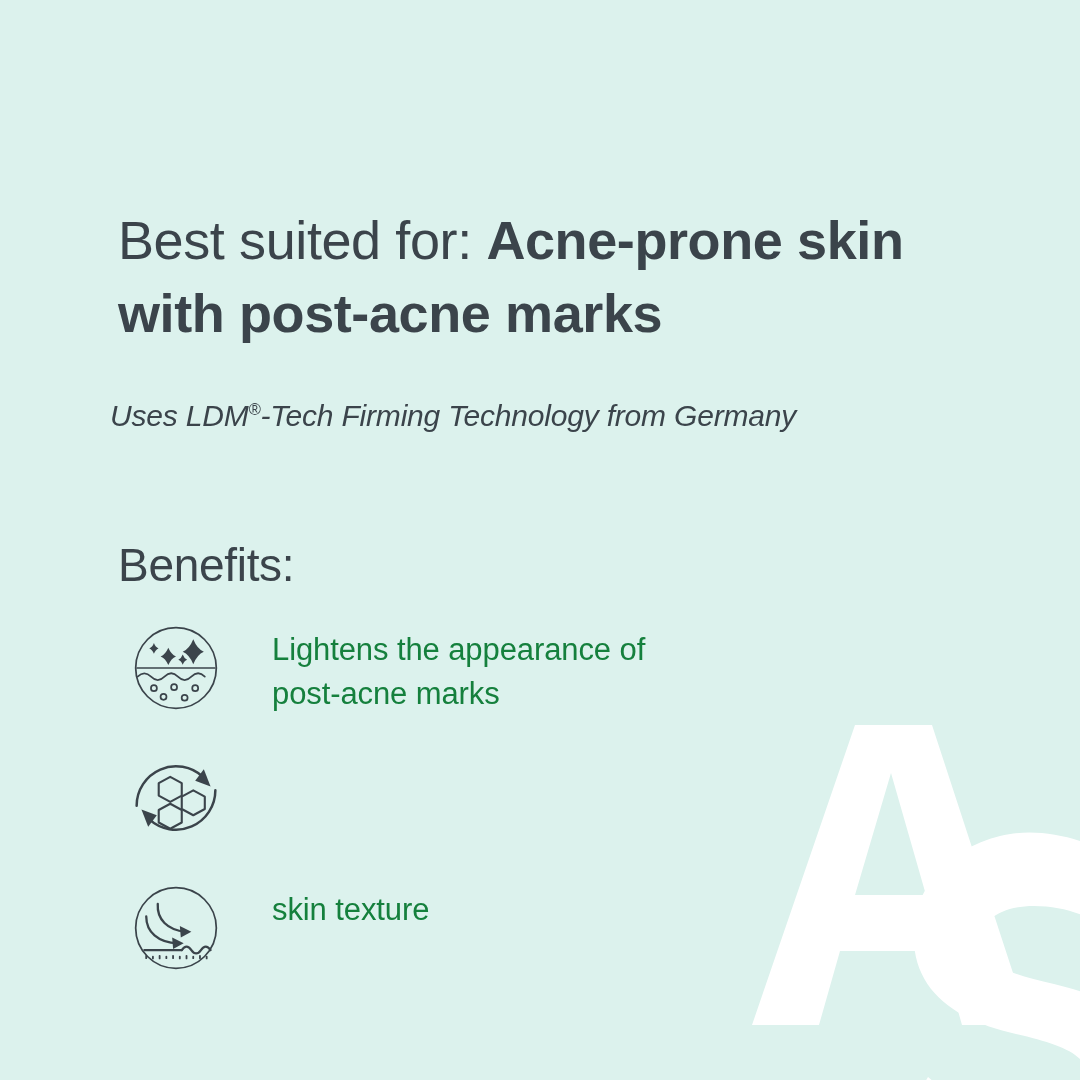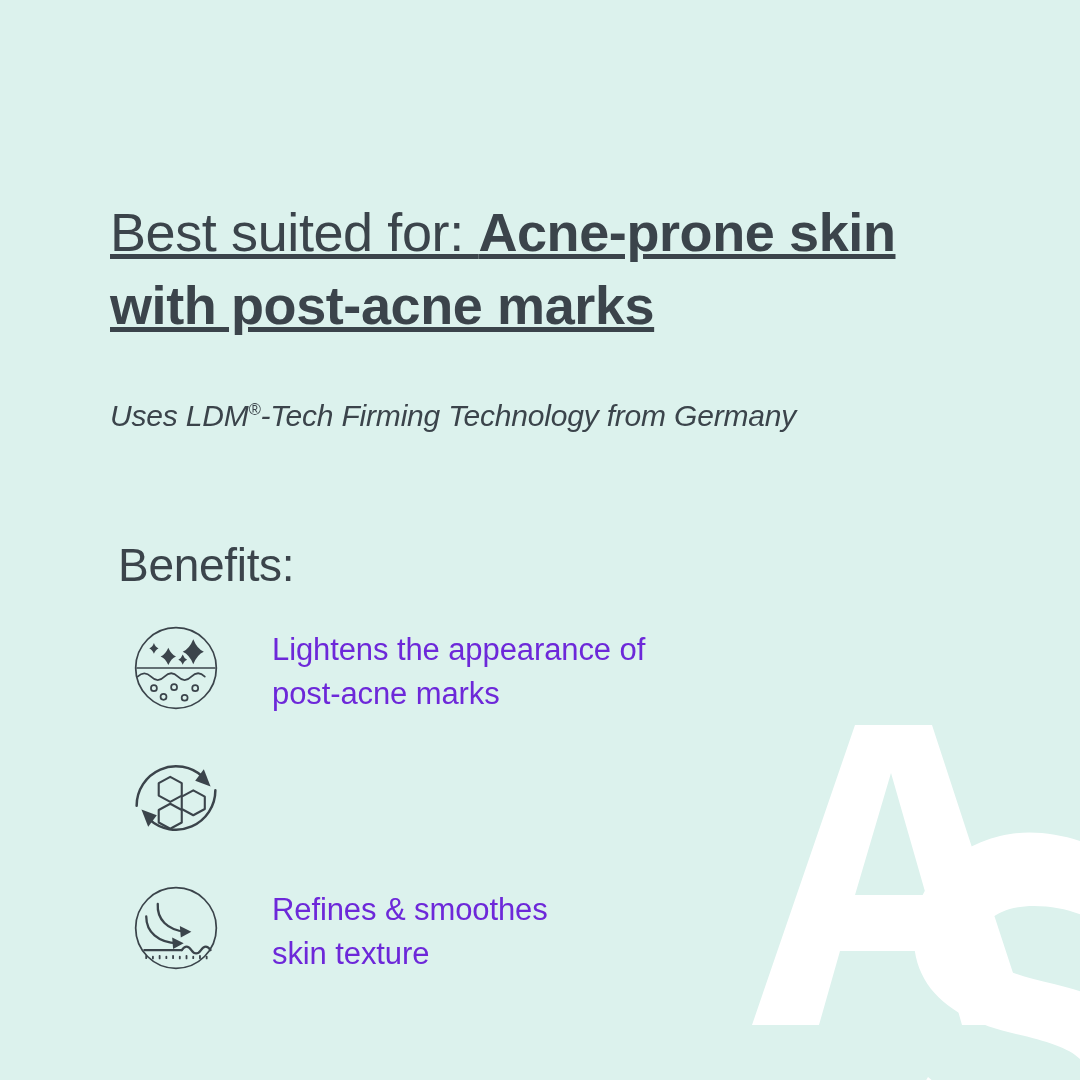--- a/index.html
+++ b/index.html
@@ -41,23 +41,22 @@
 
   .headline {
     position: absolute;
     top: 196px;
     left: 110px;
     width: 880px;
     font-size: 54px;
     line-height: 1.36;
     letter-spacing: -0.4px;
     font-weight: 400;
-    margin: 0;
-    color: #3b444b;
-    text-decoration: underline;
+    margin: 8px;
+    color: #3b444b;
   }
   .headline .hl-strong {
     font-weight: 700;
   }
 
   .subhead {
     position: absolute;
     top: 390px;
     left: 110px;
     width: 760px;
@@ -108,21 +107,21 @@
     width: 96px;
     height: 96px;
   }
 
   .benefit-text {
     flex: 1 1 auto;
     font-size: 31px;
     line-height: 1.42;
     font-weight: 400;
     letter-spacing: -0.1px;
-    color: #6d28d9;
+    color: #15803d;
     padding-top: 8px;
   }
   .benefit-text .line {
     display: block;
     white-space: nowrap;
   }
 </style>
 </head>
 <body>
 
@@ -256,19 +255,18 @@
             <rect x="46" y="78" width="1.9" height="4.4" rx="0.9"></rect>
             <rect x="53" y="79" width="1.9" height="3.6" rx="0.9"></rect>
             <rect x="60" y="78" width="1.9" height="4.6" rx="0.9"></rect>
             <rect x="67" y="79" width="1.9" height="3.4" rx="0.9"></rect>
             <rect x="74" y="78" width="1.9" height="4.4" rx="0.9"></rect>
             <rect x="81" y="79" width="1.9" height="3.6" rx="0.9"></rect>
           </g>
         </svg>
       </div>
       <div class="benefit-text">
-        <span class="line">Refines &amp; smoothes</span>
         <span class="line">skin texture</span>
       </div>
     </div>
 
   </div>
 </div>
 
 </body></html>

